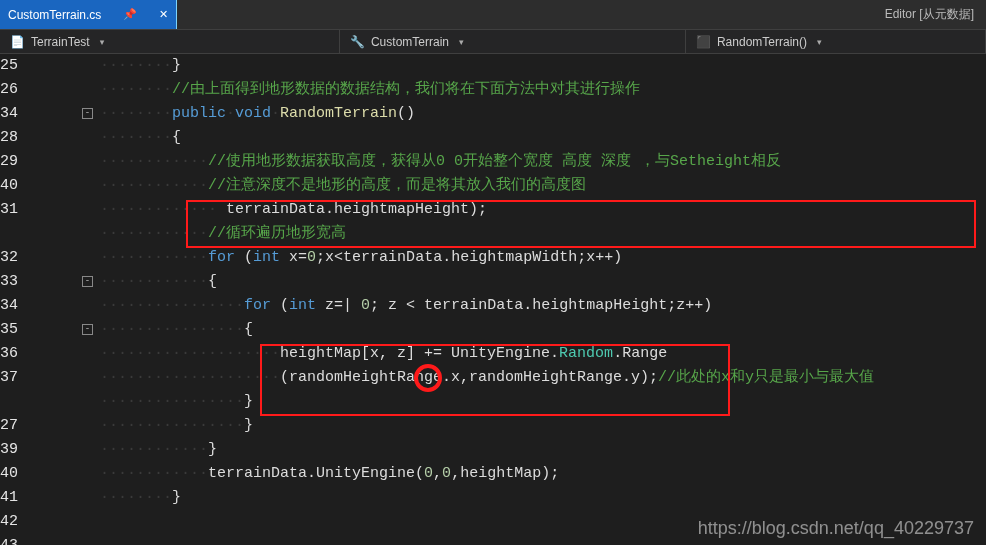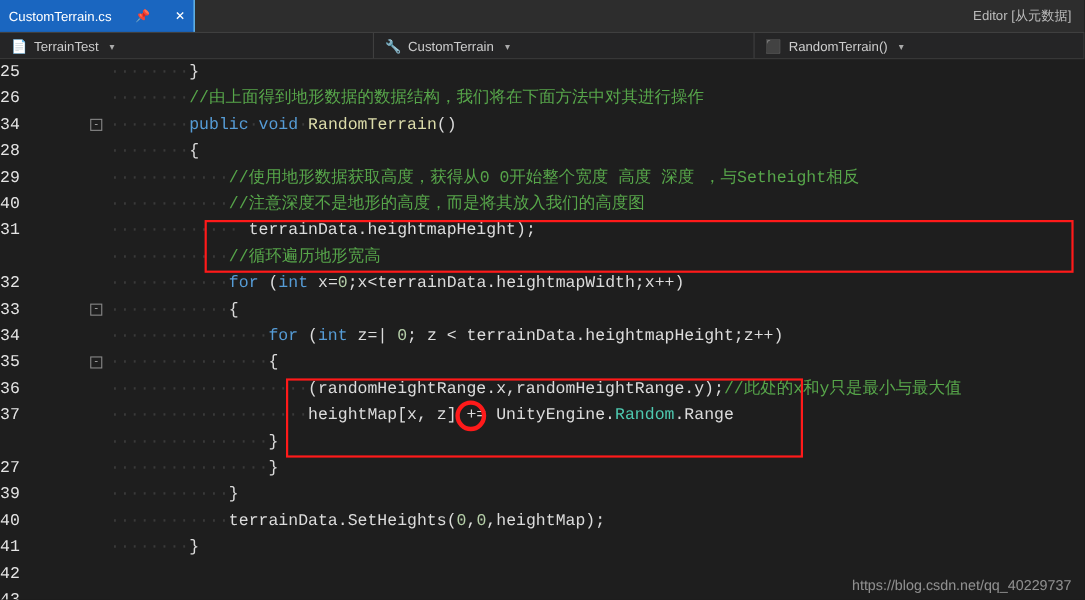--- a/index.html
+++ b/index.html
@@ -113,21 +113,21 @@
     border-radius: 50%;
     width: 28px; height: 28px;
     pointer-events: none;
     z-index: 6;
   }
   .watermark {
     position: absolute;
     right: 12px; bottom: 6px;
     color: rgba(255,255,255,0.5);
     font-family: "Segoe UI", sans-serif;
-    font-size: 13px;
+    font-size: 18px;
     pointer-events: none;
     margin-top: 20px;
   }
   .ws { color: #3a3a3a; }
   .left-border { position: absolute; left: 0; top: 54px; bottom: 0; width: 5px; background: #333333; }
 </style>
 </head>
 <body>
 
 <div class="tab-bar">
@@ -196,26 +196,26 @@
     <div class="line"><span class="ws">········</span><span class="k">public</span><span class="ws">·</span><span class="k">void</span><span class="ws">·</span><span class="m">RandomTerrain</span><span class="p">()</span></div>
     <div class="line"><span class="ws">········</span><span class="p">{</span></div>
     <div class="line"><span class="ws">············</span><span class="c">//使用地形数据获取高度，获得从0 0开始整个宽度 高度 深度 ，与Setheight相反</span></div>
     <div class="line"><span class="ws">············</span><span class="c">//注意深度不是地形的高度，而是将其放入我们的高度图</span></div>
     <div class="line"><span class="ws">·············</span><span class="p"> terrainData.heightmapHeight);</span></div>
     <div class="line"><span class="ws">············</span><span class="c">//循环遍历地形宽高</span></div>
     <div class="line"><span class="ws">············</span><span class="k">for</span><span class="p"> (</span><span class="k">int</span><span class="p"> x=</span><span class="n">0</span><span class="p">;x&lt;terrainData.heightmapWidth;x++)</span></div>
     <div class="line"><span class="ws">············</span><span class="p">{</span></div>
     <div class="line"><span class="ws">················</span><span class="k">for</span><span class="p"> (</span><span class="k">int</span><span class="p"> z=| </span><span class="n">0</span><span class="p">; z &lt; terrainData.heightmapHeight;z++)</span></div>
     <div class="line"><span class="ws">················</span><span class="p">{</span></div>
+    <div class="line"><span class="ws">····················</span><span class="p">heightMap[x, z] </span><span class="p">+=</span><span class="p"> UnityEngine.</span><span class="t">Random</span><span class="p">.Range</span></div>
     <div class="line"><span class="ws">····················</span><span class="p">(randomHeightRange.x,randomHeightRange.y);</span><span class="c">//此处的x和y只是最小与最大值</span></div>
-    <div class="line"><span class="ws">····················</span><span class="p">heightMap[x, z] </span><span class="p">+=</span><span class="p"> UnityEngine.</span><span class="t">Random</span><span class="p">.Range</span></div>
     <div class="line"><span class="ws">················</span><span class="p">}</span></div>
     <div class="line"><span class="ws">················</span><span class="p">}</span></div>
     <div class="line"><span class="ws">············</span><span class="p">}</span></div>
-    <div class="line"><span class="ws">············</span><span class="p">terrainData.SetHeights(</span><span class="n">0</span><span class="p">,</span><span class="n">0</span><span class="p">,heightMap);</span></div>
+    <div class="line"><span class="ws">············</span><span class="p">terrainData.UnityEngine(</span><span class="n">0</span><span class="p">,</span><span class="n">0</span><span class="p">,heightMap);</span></div>
     <div class="line"><span class="ws">········</span><span class="p">}</span></div>
     <div class="line"><span class="p"></span></div>
 
     <div class="redbox" style="left:86px; top:146px; width:790px; height:48px;"></div>
     <div class="redbox" style="left:160px; top:290px; width:470px; height:72px;"></div>
     <div class="redcircle" style="left:314px; top:310px;"></div>
   </div>
 </div>
 
 <div class="watermark">https://blog.csdn.net/qq_40229737</div>

